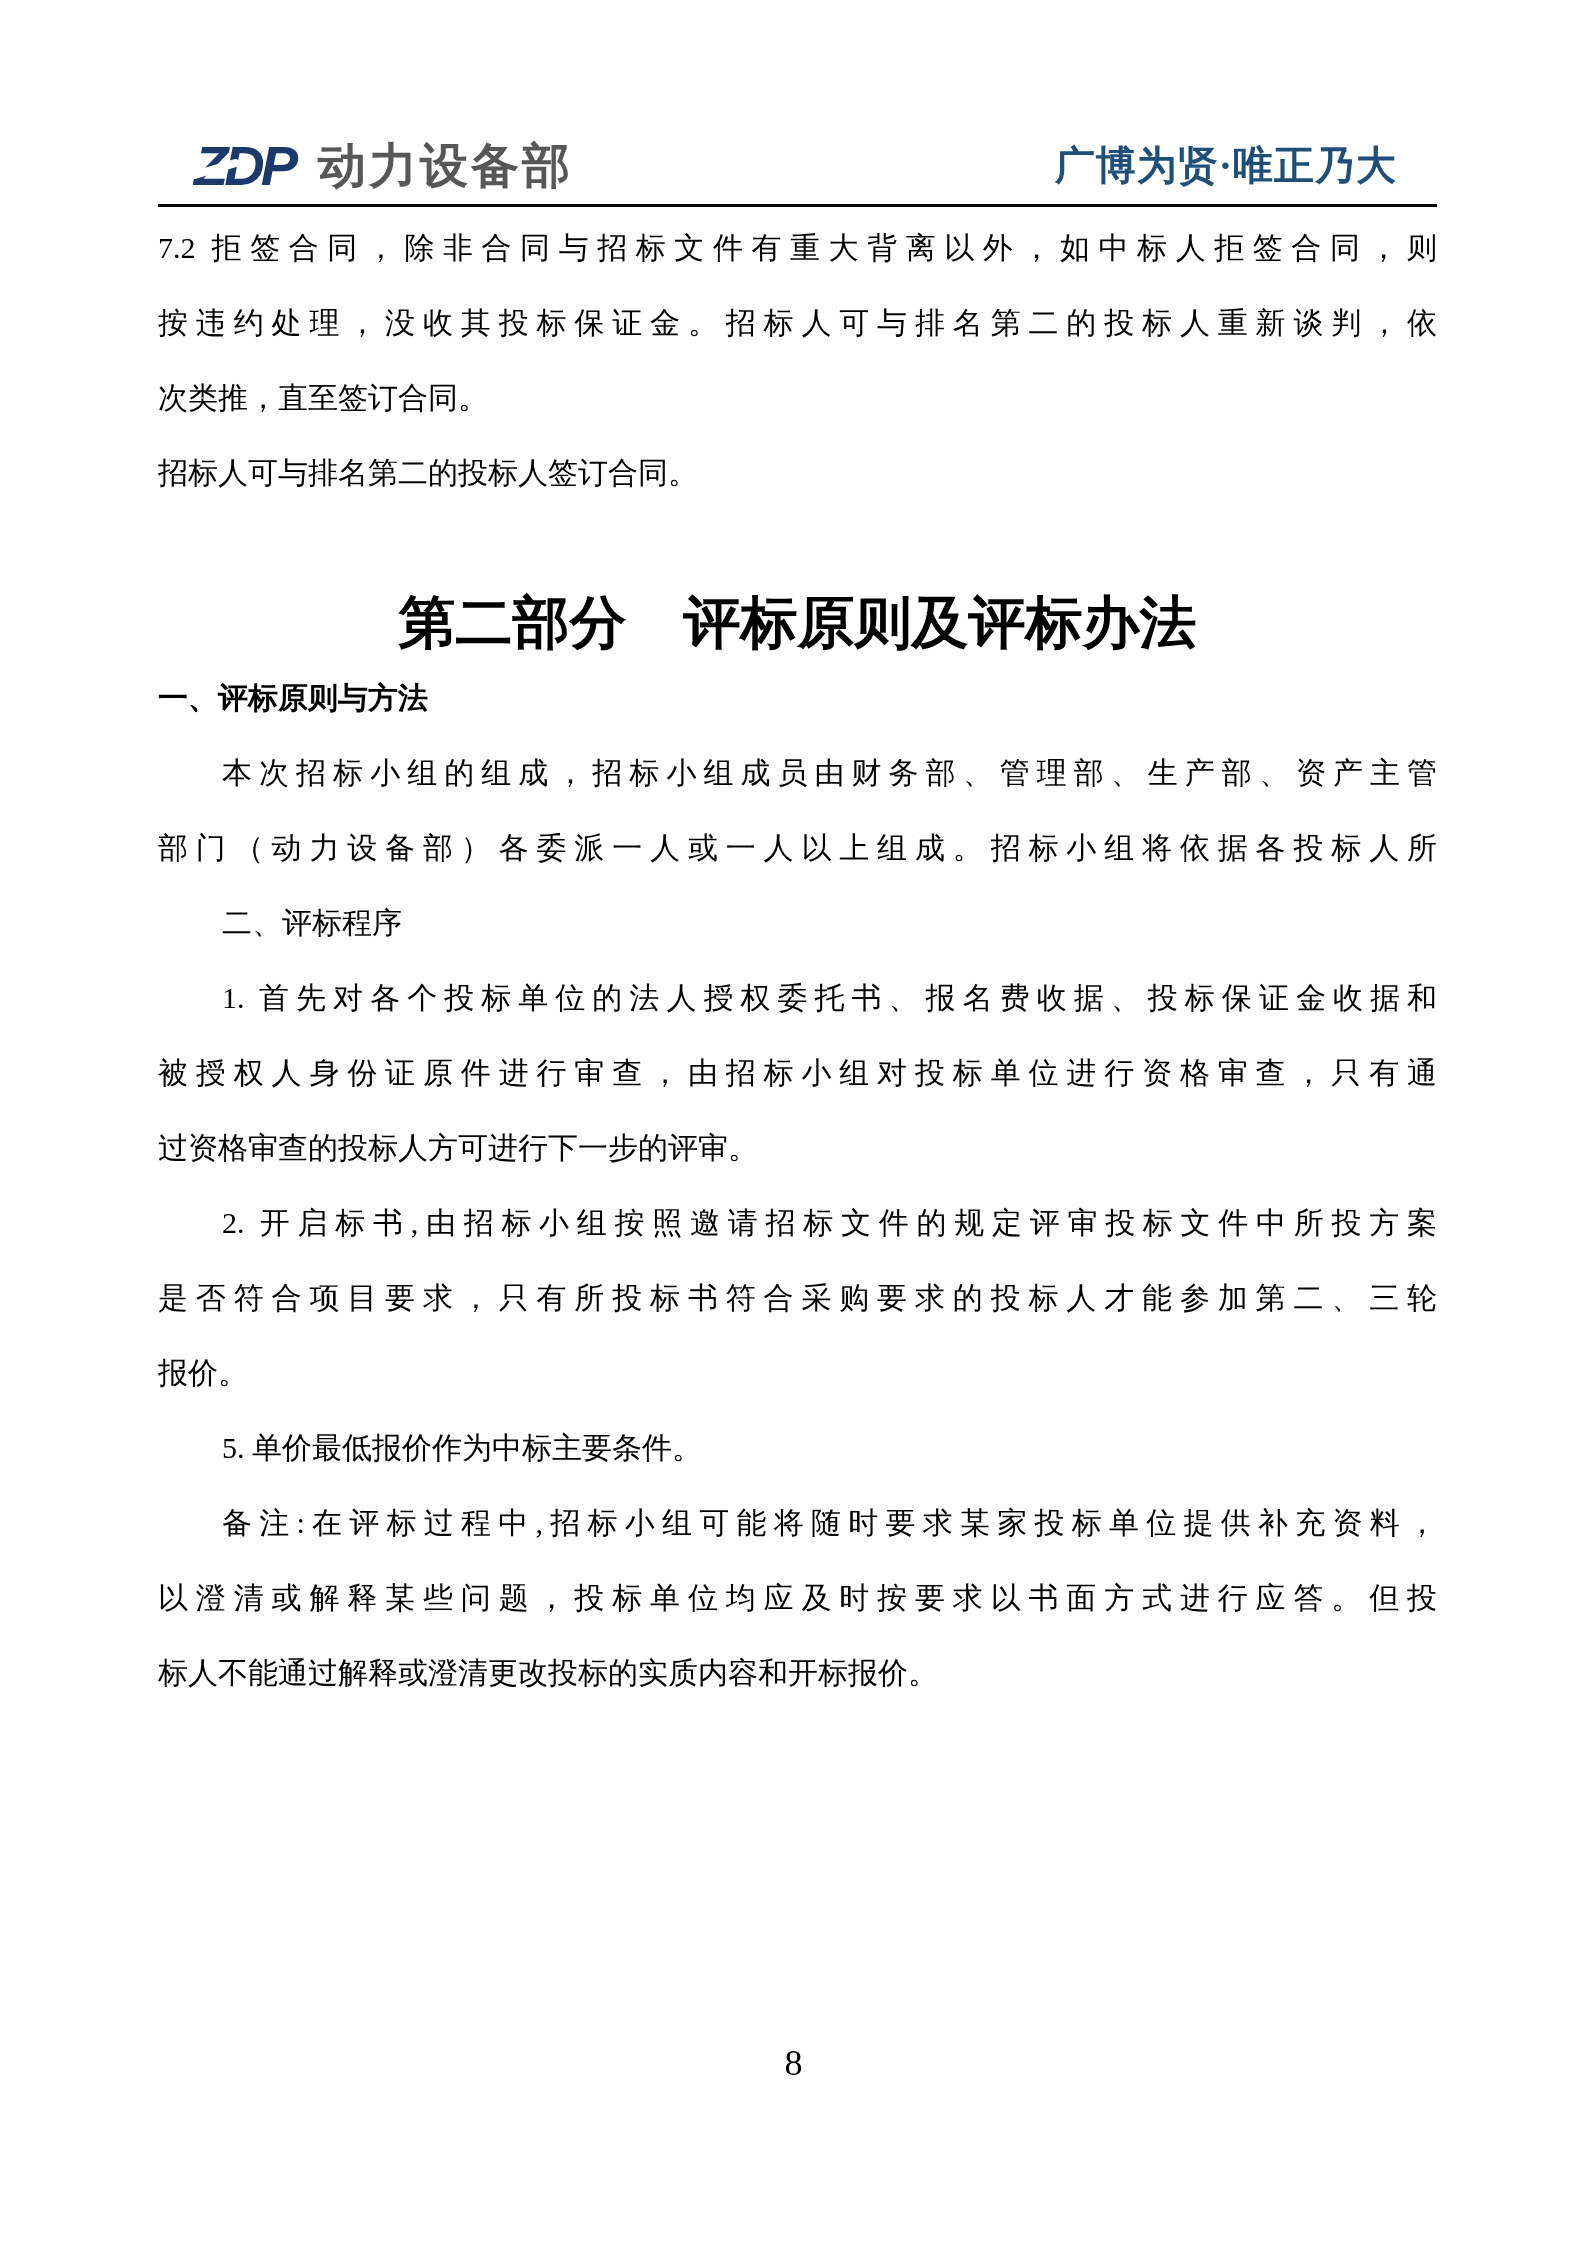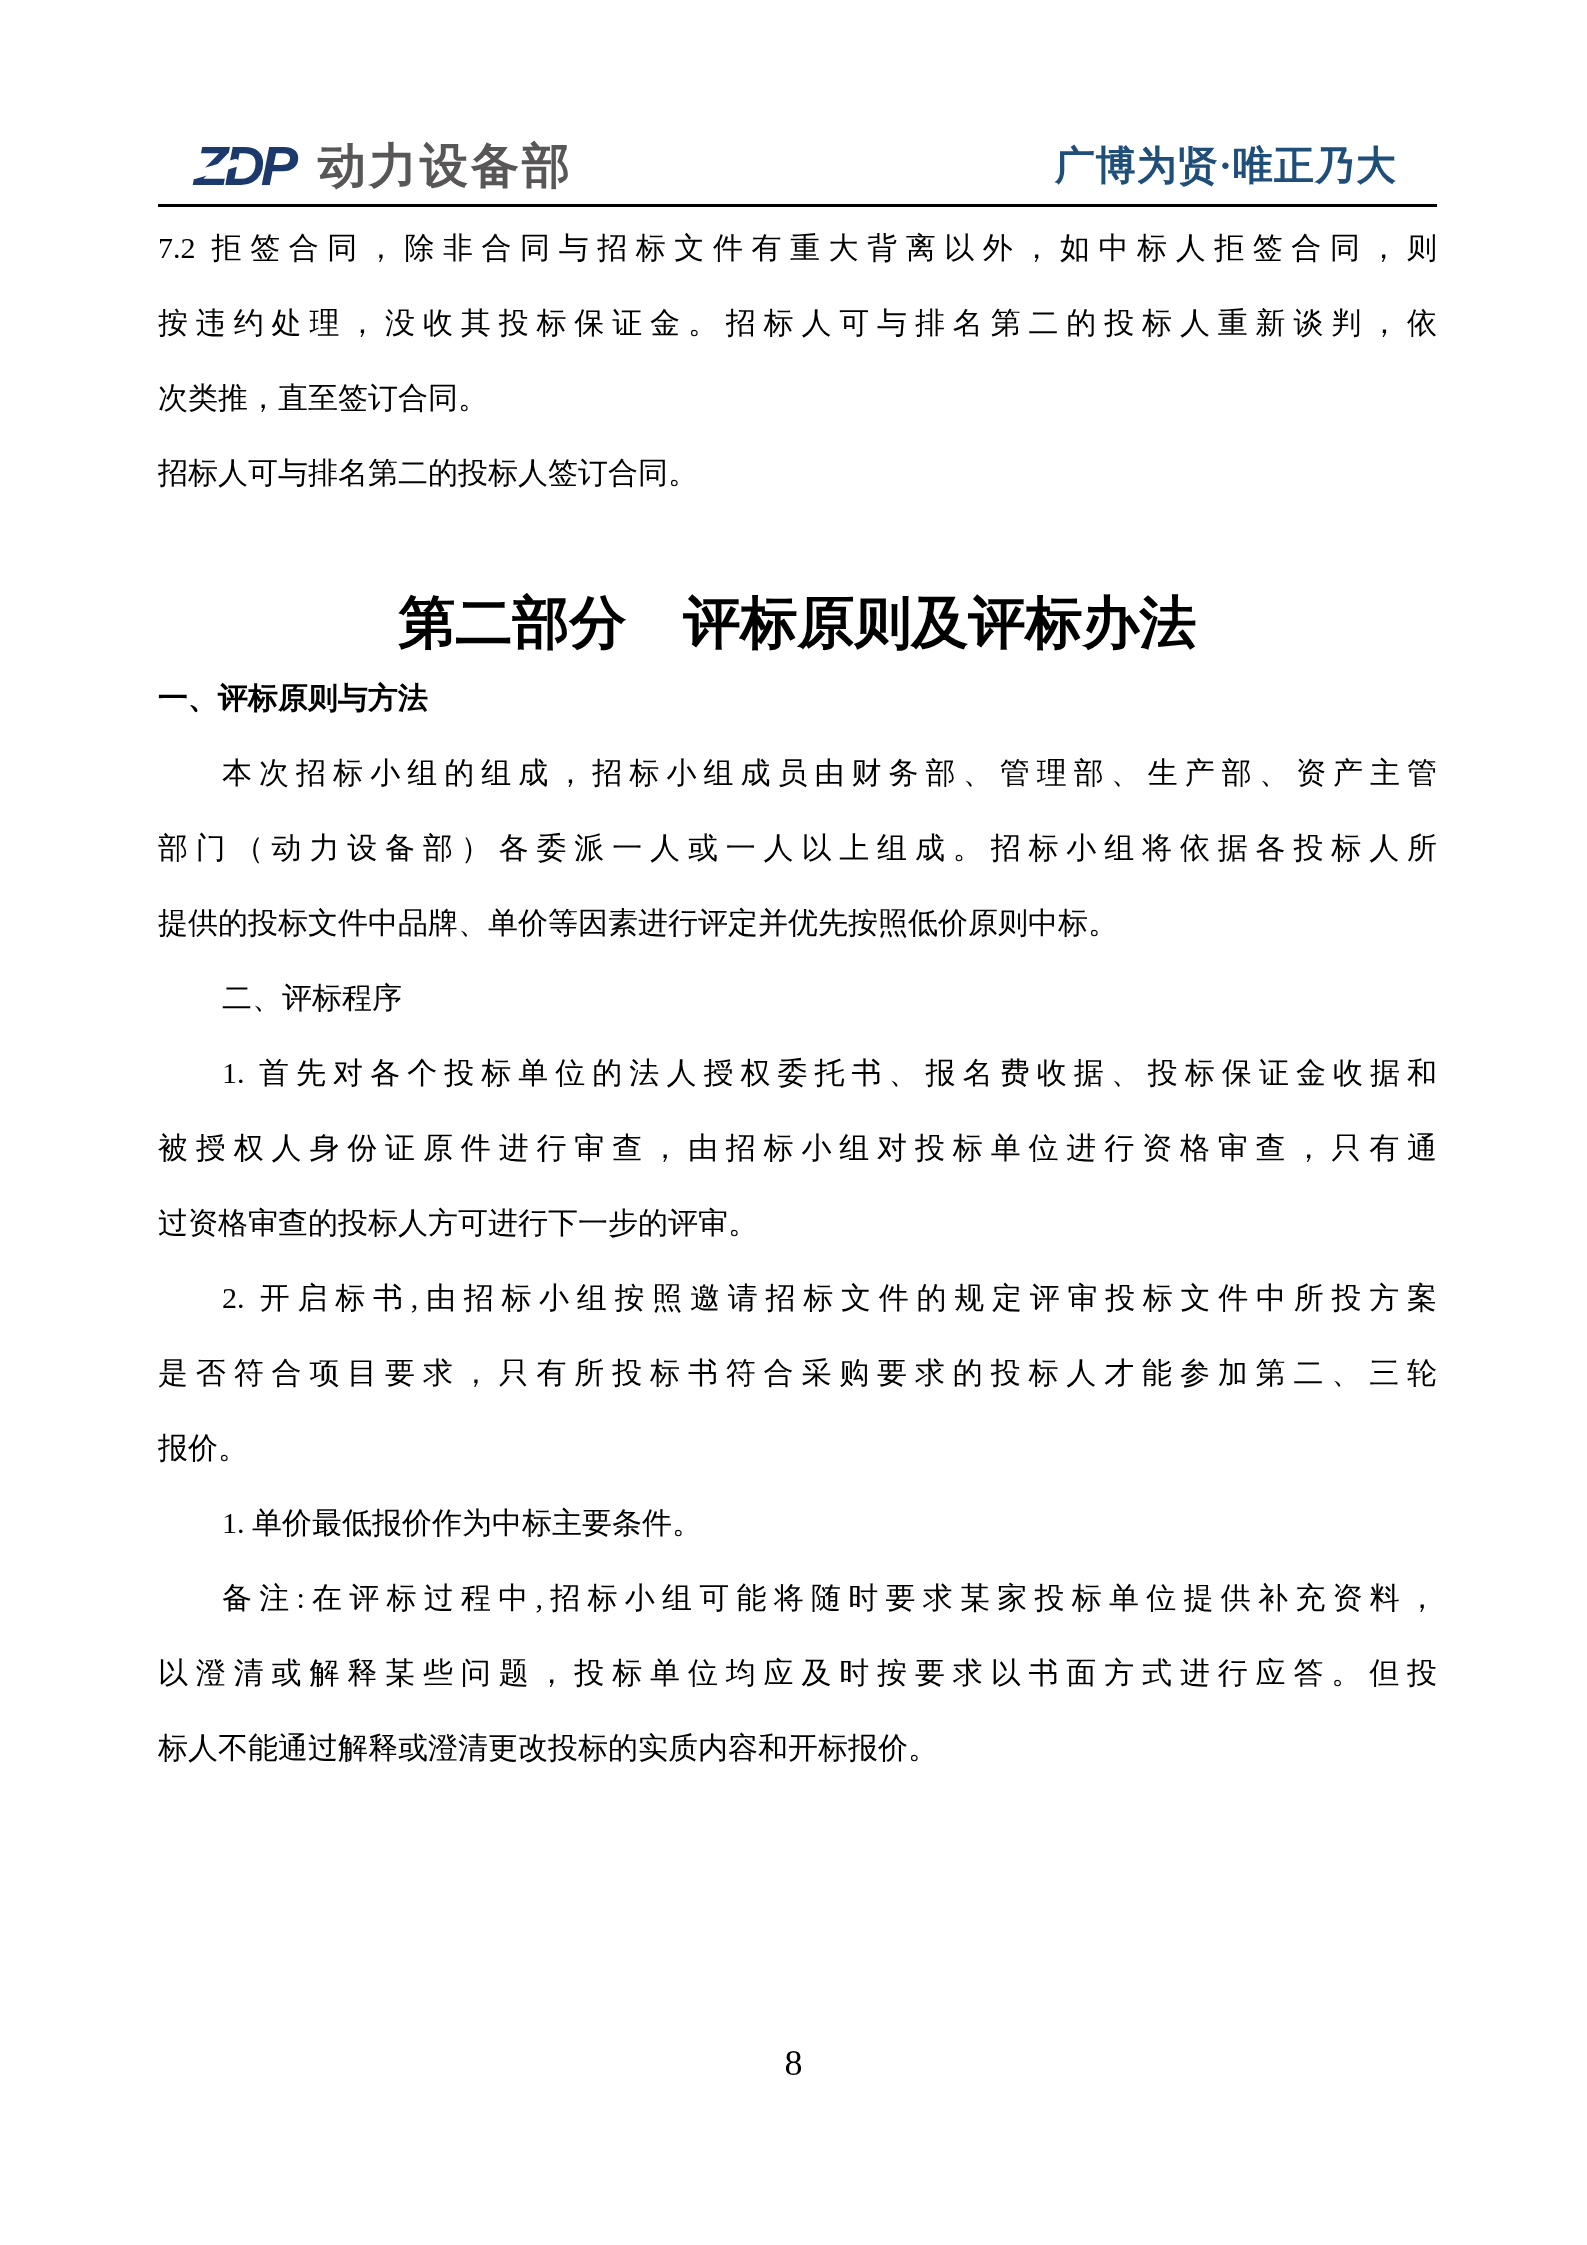--- a/index.html
+++ b/index.html
@@ -139,33 +139,32 @@
     <div class="line last">招标人可与排名第二的投标人签订合同。</div>
 
     <div class="line blank"></div>
 
     <div class="line title">第二部分　评标原则及评标办法</div>
 
     <div class="line h1">一、评标原则与方法</div>
 
     <div class="line just indent">本次招标小组的组成，招标小组成员由财务部、管理部、生产部、资产主管</div>
     <div class="line just">部门（动力设备部）各委派一人或一人以上组成。招标小组将依据各投标人所</div>
-    <div class="line last">提供的投标文件中品牌、单价等因素进行评定并优先按照低价原则中标。</div>
 
     <div class="line last indent">二、评标程序</div>
 
     <div class="line just indent">1. 首先对各个投标单位的法人授权委托书、报名费收据、投标保证金收据和</div>
     <div class="line just">被授权人身份证原件进行审查，由招标小组对投标单位进行资格审查，只有通</div>
     <div class="line last">过资格审查的投标人方可进行下一步的评审。</div>
 
     <div class="line just indent">2. 开启标书,由招标小组按照邀请招标文件的规定评审投标文件中所投方案</div>
     <div class="line just">是否符合项目要求，只有所投标书符合采购要求的投标人才能参加第二、三轮</div>
     <div class="line last">报价。</div>
 
-    <div class="line last indent">1. 单价最低报价作为中标主要条件。</div>
+    <div class="line last indent">5. 单价最低报价作为中标主要条件。</div>
 
     <div class="line just indent">备注:在评标过程中,招标小组可能将随时要求某家投标单位提供补充资料，</div>
     <div class="line just">以澄清或解释某些问题，投标单位均应及时按要求以书面方式进行应答。但投</div>
     <div class="line last">标人不能通过解释或澄清更改投标的实质内容和开标报价。</div>
   </div>
 
   <div class="footer">8</div>
 
 </div>
 

